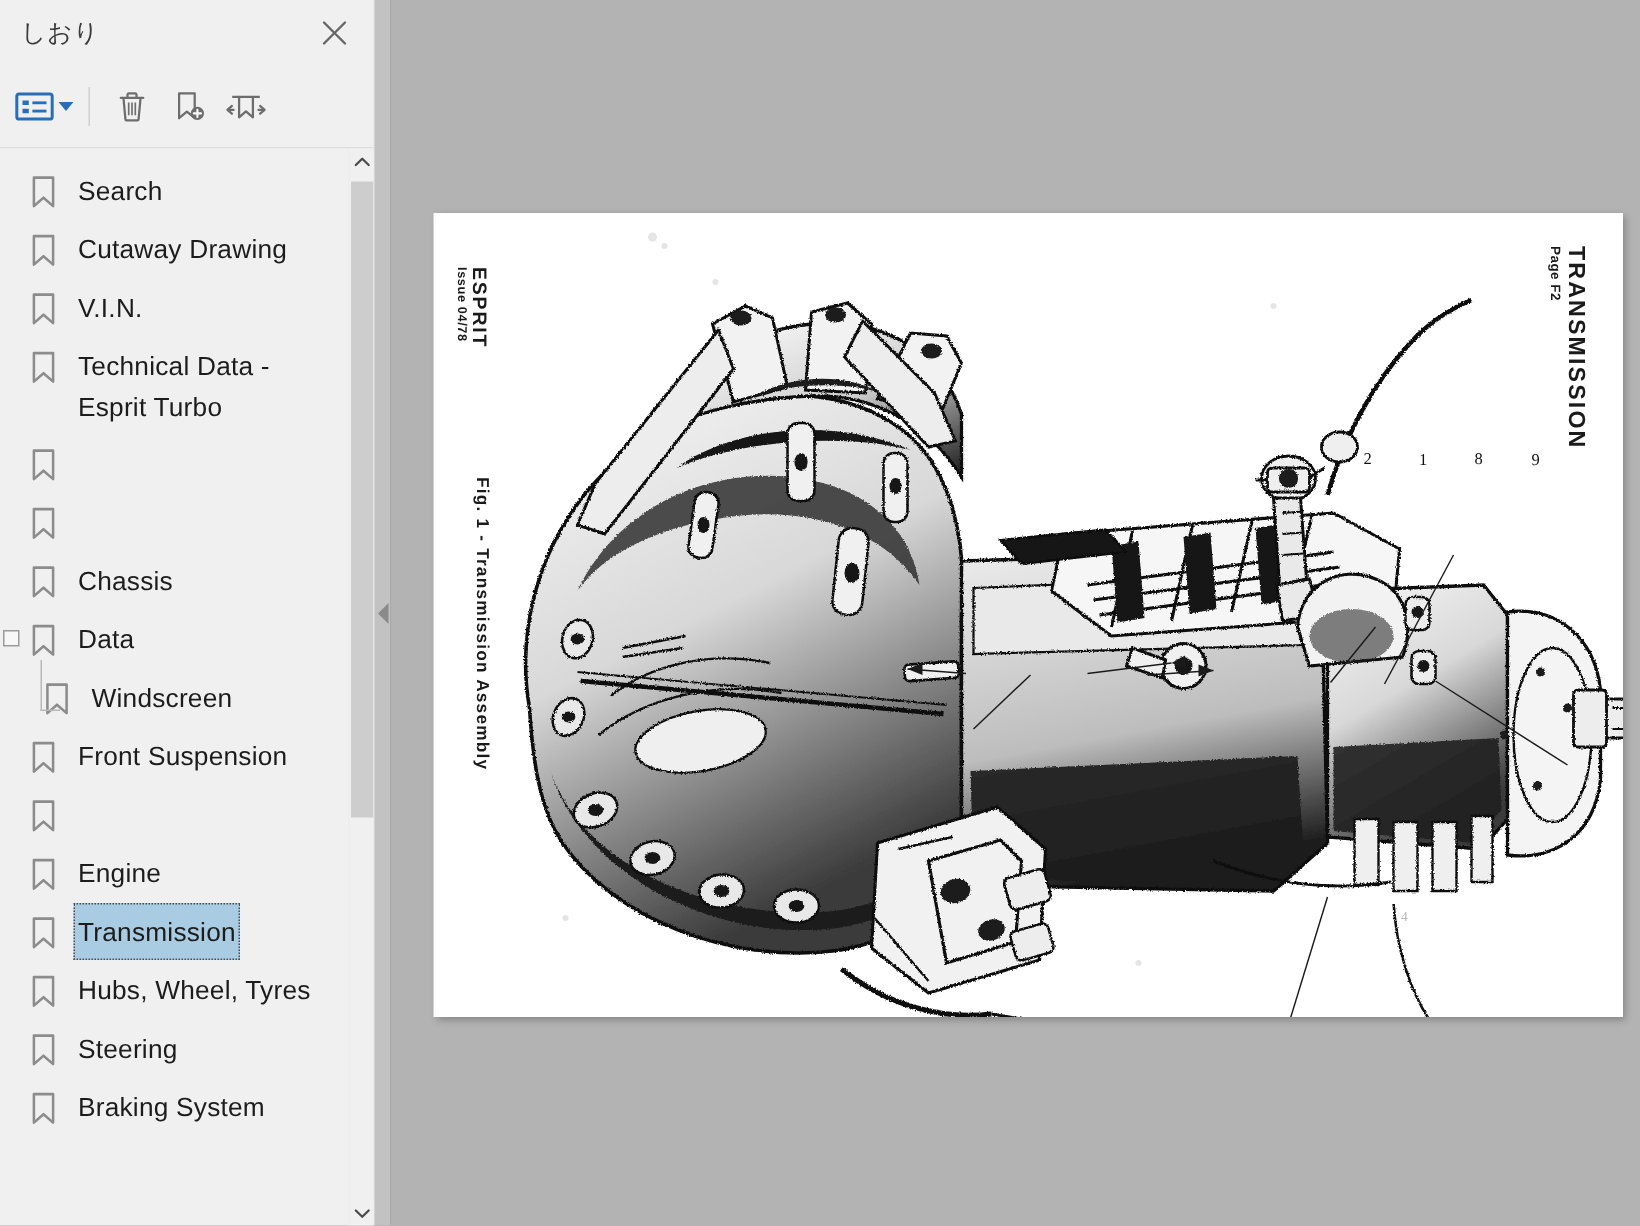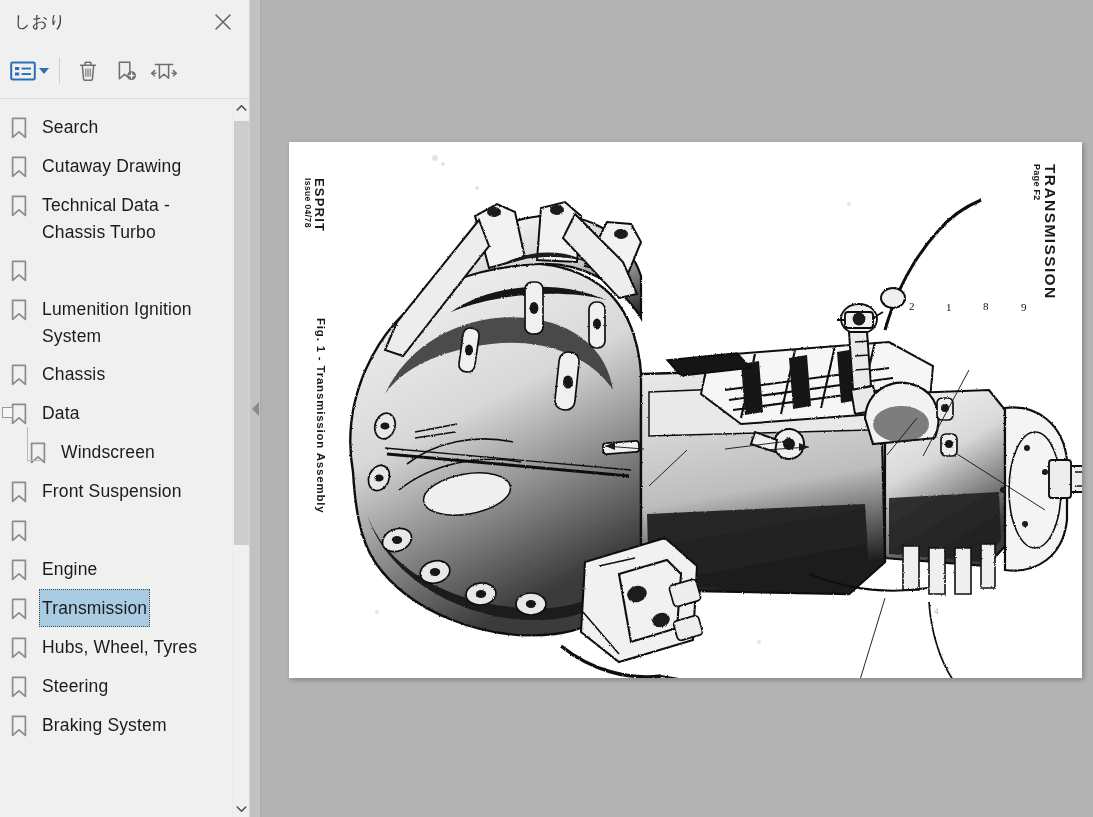--- a/index.html
+++ b/index.html
@@ -97,21 +97,21 @@
     position: absolute;
     inset: 0 17px 0 0;
     overflow: hidden;
     padding-top: 9px;
   }
   .node-row {
     position: relative;
     display: flex;
     align-items: flex-start;
     min-height: 39px;
-    padding-left: 8px;
+    padding-left: 18px;
     cursor: pointer;
   }
   .node-row.child { padding-left: 27px; }
 
   .toggle-box {
     position: absolute;
     left: 2px; top: 13px;
     width: 11px; height: 11px;
     border: 1px solid #9a9a9a;
     background: #f7f7f7;
@@ -335,32 +335,37 @@
           <div class="node-row">
     <svg class="bm-icon" width="22" height="26" viewBox="0 0 22 26">
       <path d="M4.6 3.4 h12.8 v19 l-6.4-5.6 l-6.4 5.6 Z" fill="#f0f0f0" stroke="#8c8c8c" stroke-width="1.7" stroke-linejoin="round"></path>
     </svg>
             <span class="node-label">Cutaway Drawing</span>
           </div>
           <div class="node-row">
     <svg class="bm-icon" width="22" height="26" viewBox="0 0 22 26">
       <path d="M4.6 3.4 h12.8 v19 l-6.4-5.6 l-6.4 5.6 Z" fill="#f0f0f0" stroke="#8c8c8c" stroke-width="1.7" stroke-linejoin="round"></path>
     </svg>
-            <span class="node-label">Technical Data - Chassis Turbo</span>
-          </div>
-          <div class="node-row">
-    <svg class="bm-icon" width="22" height="26" viewBox="0 0 22 26">
-      <path d="M4.6 3.4 h12.8 v19 l-6.4-5.6 l-6.4 5.6 Z" fill="#f0f0f0" stroke="#8c8c8c" stroke-width="1.7" stroke-linejoin="round"></path>
-    </svg>
-          </div>
-          <div class="node-row">
-    <svg class="bm-icon" width="22" height="26" viewBox="0 0 22 26">
-      <path d="M4.6 3.4 h12.8 v19 l-6.4-5.6 l-6.4 5.6 Z" fill="#f0f0f0" stroke="#8c8c8c" stroke-width="1.7" stroke-linejoin="round"></path>
-    </svg>
-            <span class="node-label">Lumenition Ignition System</span>
+            <span class="node-label">V.I.N.</span>
+          </div>
+          <div class="node-row">
+    <svg class="bm-icon" width="22" height="26" viewBox="0 0 22 26">
+      <path d="M4.6 3.4 h12.8 v19 l-6.4-5.6 l-6.4 5.6 Z" fill="#f0f0f0" stroke="#8c8c8c" stroke-width="1.7" stroke-linejoin="round"></path>
+    </svg>
+            <span class="node-label">Technical Data - Esprit Turbo</span>
+          </div>
+          <div class="node-row">
+    <svg class="bm-icon" width="22" height="26" viewBox="0 0 22 26">
+      <path d="M4.6 3.4 h12.8 v19 l-6.4-5.6 l-6.4 5.6 Z" fill="#f0f0f0" stroke="#8c8c8c" stroke-width="1.7" stroke-linejoin="round"></path>
+    </svg>
+          </div>
+          <div class="node-row">
+    <svg class="bm-icon" width="22" height="26" viewBox="0 0 22 26">
+      <path d="M4.6 3.4 h12.8 v19 l-6.4-5.6 l-6.4 5.6 Z" fill="#f0f0f0" stroke="#8c8c8c" stroke-width="1.7" stroke-linejoin="round"></path>
+    </svg>
           </div>
           <div class="node-row">
     <svg class="bm-icon" width="22" height="26" viewBox="0 0 22 26">
       <path d="M4.6 3.4 h12.8 v19 l-6.4-5.6 l-6.4 5.6 Z" fill="#f0f0f0" stroke="#8c8c8c" stroke-width="1.7" stroke-linejoin="round"></path>
     </svg>
             <span class="node-label">Chassis</span>
           </div>
           <div class="node-row">
             <span class="toggle-box"></span>
     <svg class="bm-icon" width="22" height="26" viewBox="0 0 22 26">

